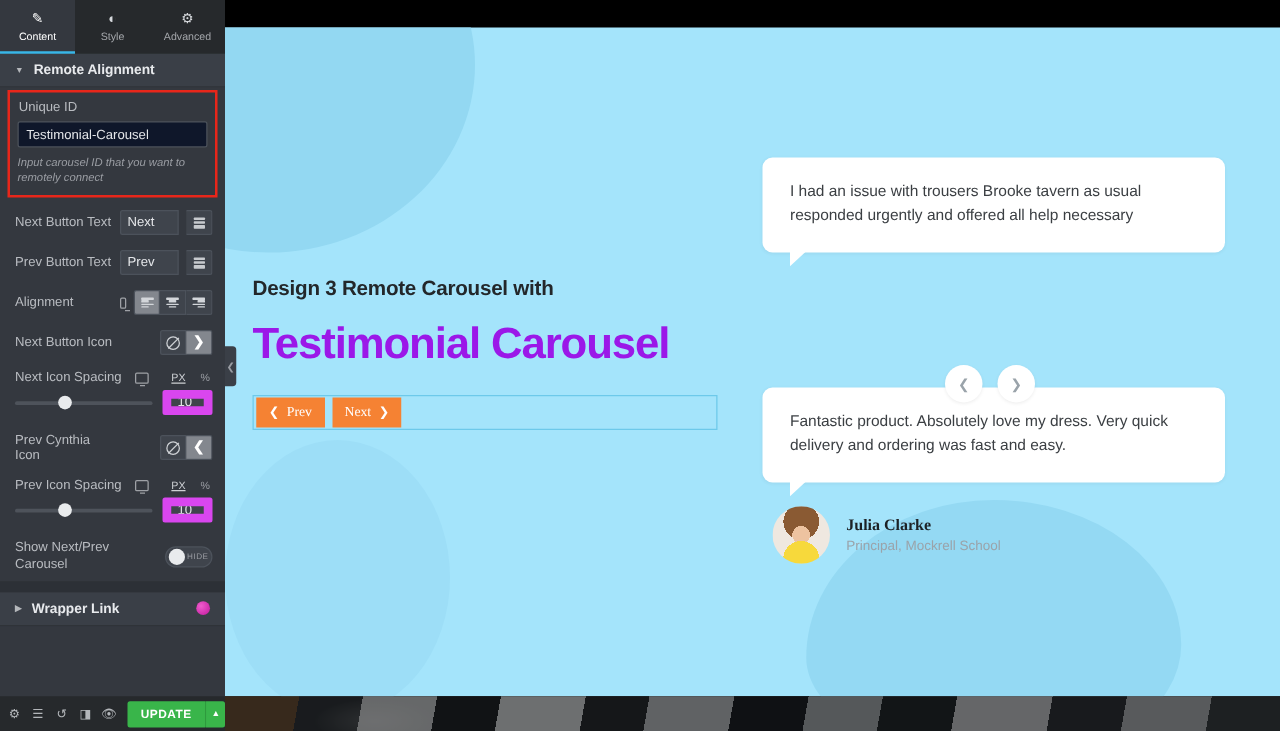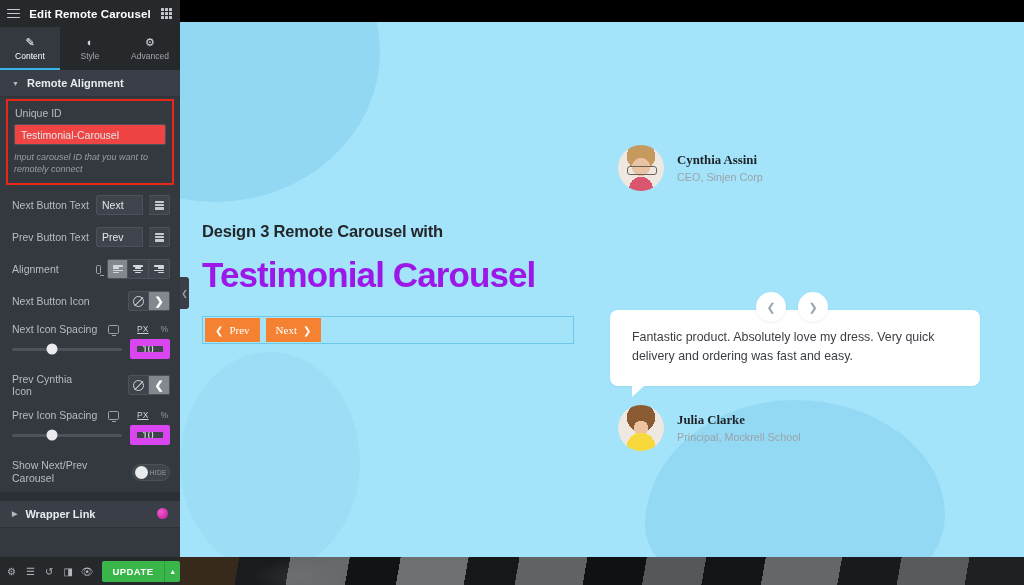--- a/index.html
+++ b/index.html
@@ -79,21 +79,21 @@
   .section-gap { height: 9px; background: #2c3036; }
   .ctrl-label { color: #b9bcc1; font-size: 10.5px; }
 
   .unique-wrap {
     margin: 2px 6px 4px; padding: 4px 6px 8px;
     border: 2.5px solid #e8261a;
   }
   .unique-wrap .ctrl-label { margin: 2px 0 5px 1px; }
   .txt-input {
     width: 100%; height: 21px;
-    background: #ef4444; border: 1px solid #4c525b; border-radius: 2px;
+    background: #0f172a; border: 1px solid #4c525b; border-radius: 2px;
     color: #e4e6e9; font-size: 10.5px; font-family: "Liberation Sans", sans-serif;
     padding: 0 6px; outline: none;
   }
   .help {
     color: #9a9da3; font-size: 9px; font-style: italic;
     line-height: 1.35; margin-top: 6px;
   }
 
   .row {
     display: flex; align-items: center;
@@ -313,26 +313,22 @@
           <span class="ch">❮</span>
           <span>Prev</span>
         </div>
         <div class="orange-btn">
           <span>Next</span>
           <span class="ch">❯</span>
         </div>
       </div>
 
       <div class="tcard" style="left:430px; top:104px; width:370px;">
-        <div class="person">
-          <div class="avatar av1"></div>
-          <div>
-            <div class="pname">Cynthia Assini</div>
-            <div class="prole">CEO, Sinjen Corp</div>
-          </div>
+        <div class="bubble">
+          <p>I had an issue with trousers Brooke tavern as usual responded urgently and offered all help necessary</p>
         </div>
       </div>
 
       <div class="tcard" style="left:430px; top:288px; width:370px;">
         <div class="bubble">
           <p>Fantastic product. Absolutely love my dress. Very quick delivery and ordering was fast and easy.</p>
         </div>
         <div class="person">
           <div class="avatar av2"></div>
           <div>
@@ -350,43 +346,20 @@
           <span>❯</span>
         </div>
       </div>
     </div>
 
     <div id="photostrip"></div>
   </div>
 
   <div id="panel">
 
-    <div id="panel-header">
-      <div class="icon-btn">
-        <div class="hamburger">
-            <i></i>
-            <i></i>
-            <i></i>
-          </div>
-      </div>
-      <div class="hdr-title">Edit Remote Carousel</div>
-      <div class="icon-btn">
-        <div class="grid9">
-            <b></b>
-            <b></b>
-            <b></b>
-            <b></b>
-            <b></b>
-            <b></b>
-            <b></b>
-            <b></b>
-            <b></b>
-          </div>
-      </div>
-    </div>
 
     <div id="panel-tabs">
       <div class="ptab active">
         <span class="tico">✎</span>
         <span>Content</span>
       </div>
       <div class="ptab">
         <span class="tico">◐</span>
         <span>Style</span>
       </div>

